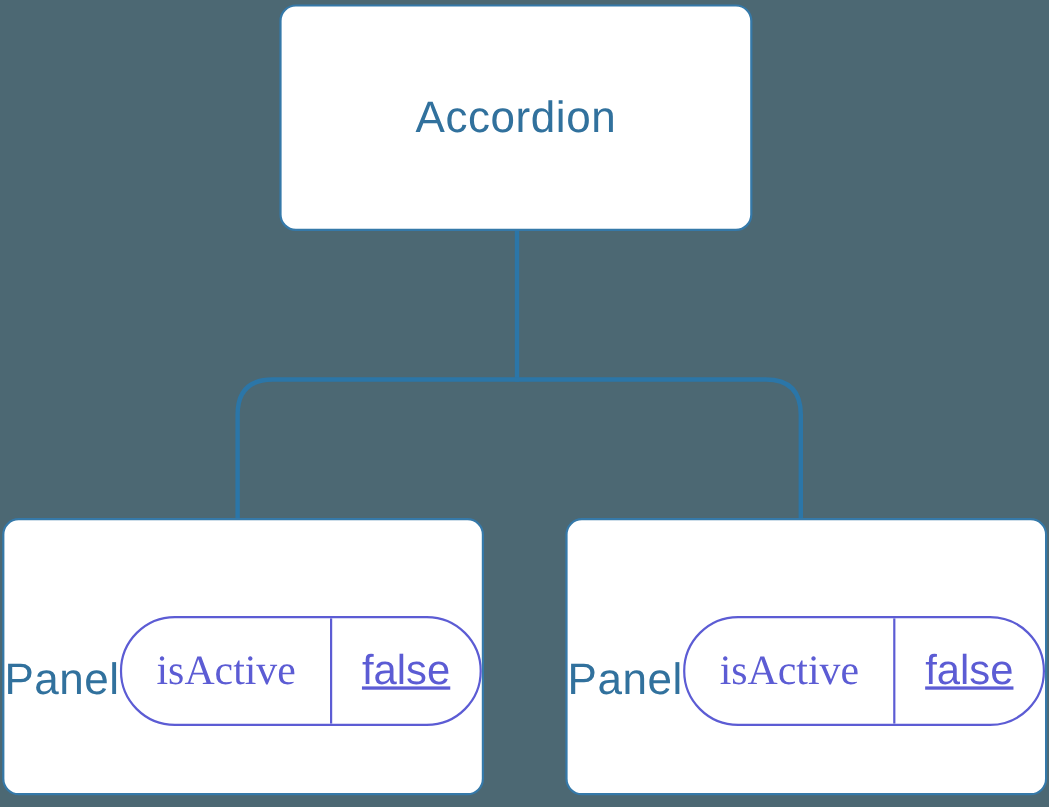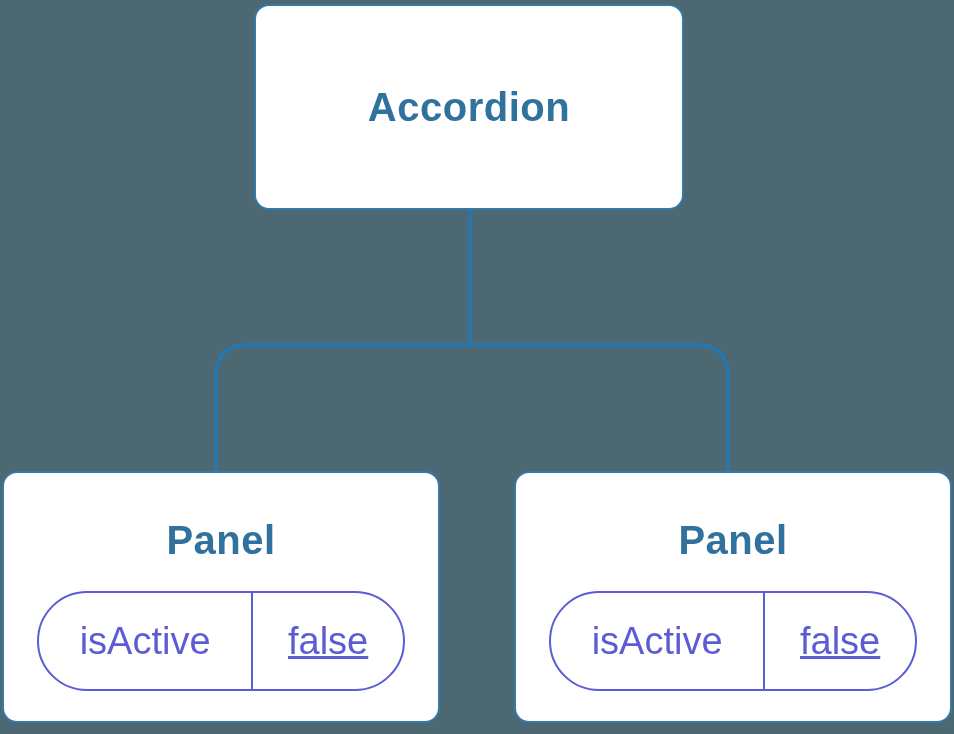--- a/index.html
+++ b/index.html
@@ -44,29 +44,29 @@
     left: 254px; top: 4px;
     width: 430px; height: 206px;
     display: flex;
     align-items: center;
     justify-content: center;
   }
   .node-panel {
     top: 471px;
     width: 438px; height: 252px;
     display: flex;
-    flex-direction: column;
+    flex-direction: row;
     align-items: center;
   }
   .panel-left  { left: 2px; }
   .panel-right { left: 514px; }
   .node-title {
     color: var(--title-text);
     font-size: 40px;
-    font-weight: 700;
+    font-weight: 400;
     letter-spacing: 0.5px;
   }
   .node-panel .node-title {
     margin-top: 42px;
     line-height: 50px;
   }
   .state-pill {
     margin-top: 26px;
     width: 368px;
     height: 100px;
@@ -77,21 +77,21 @@
     overflow: hidden;
   }
   .state-cell {
     display: flex;
     align-items: center;
     justify-content: center;
     color: var(--state-accent);
     font-size: 38px;
     font-weight: 400;
   }
-  .state-key { flex: 0 0 58.3%; }
+  .state-key { flex: 0 0 58.3%; font-family: Liberation Serif, serif; }
   .state-value {
     flex: 1 1 auto;
     border-left: 2px solid var(--state-accent);
     text-decoration: underline;
   }
 </style>
 </head>
 <body>
 
 <div class="canvas">

